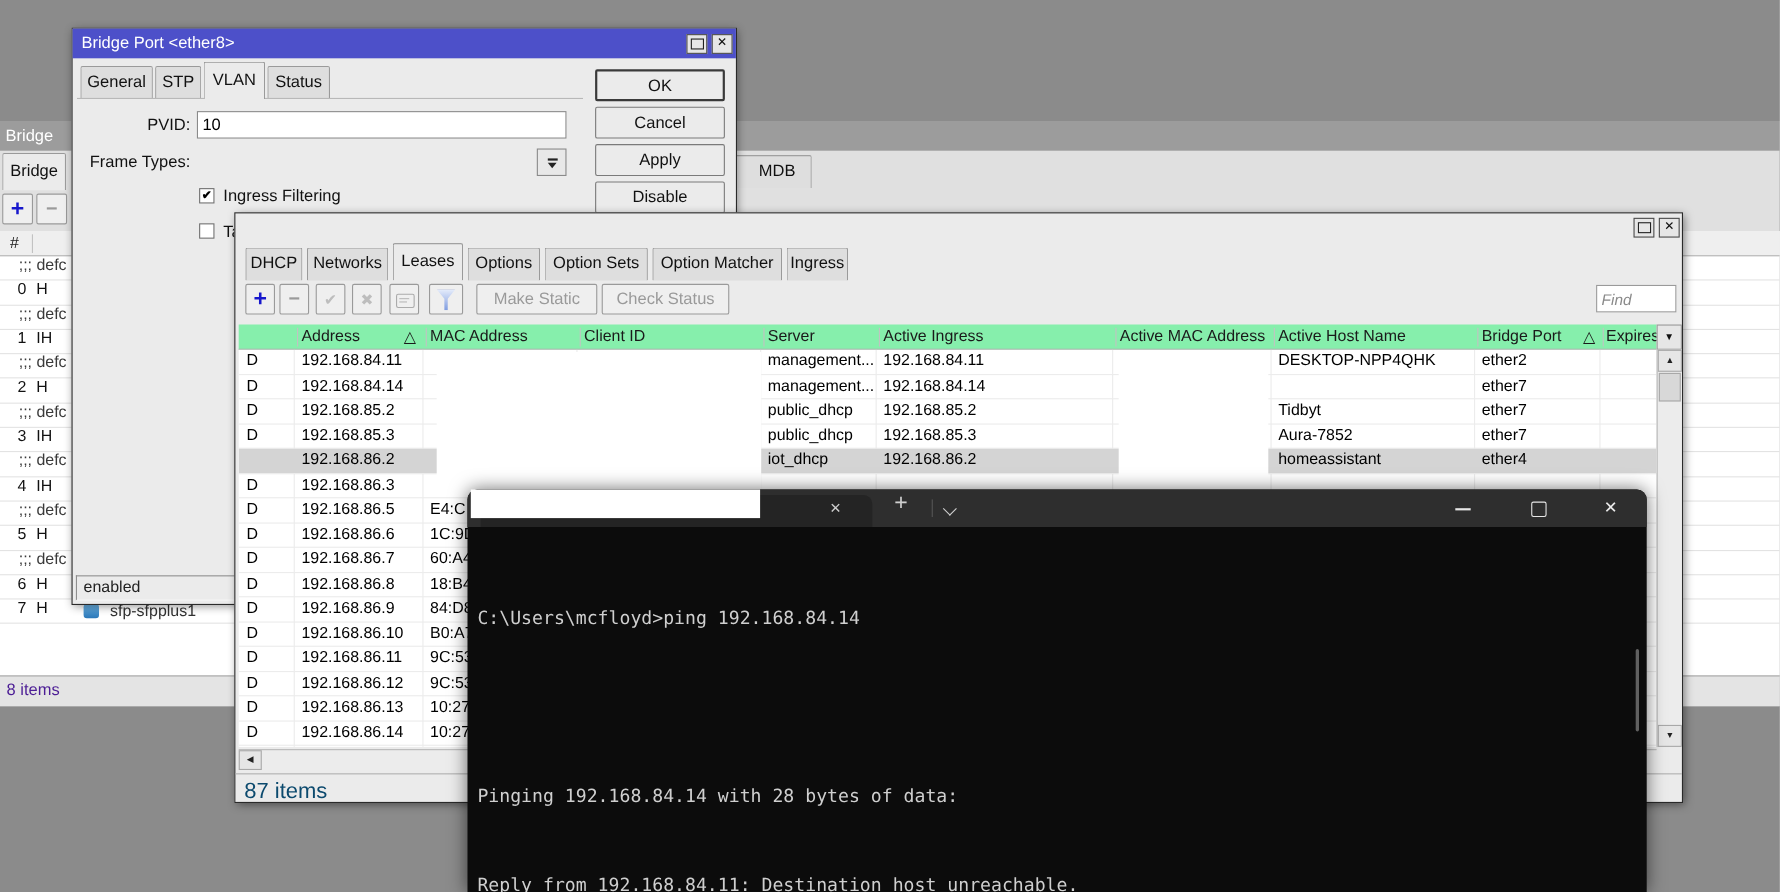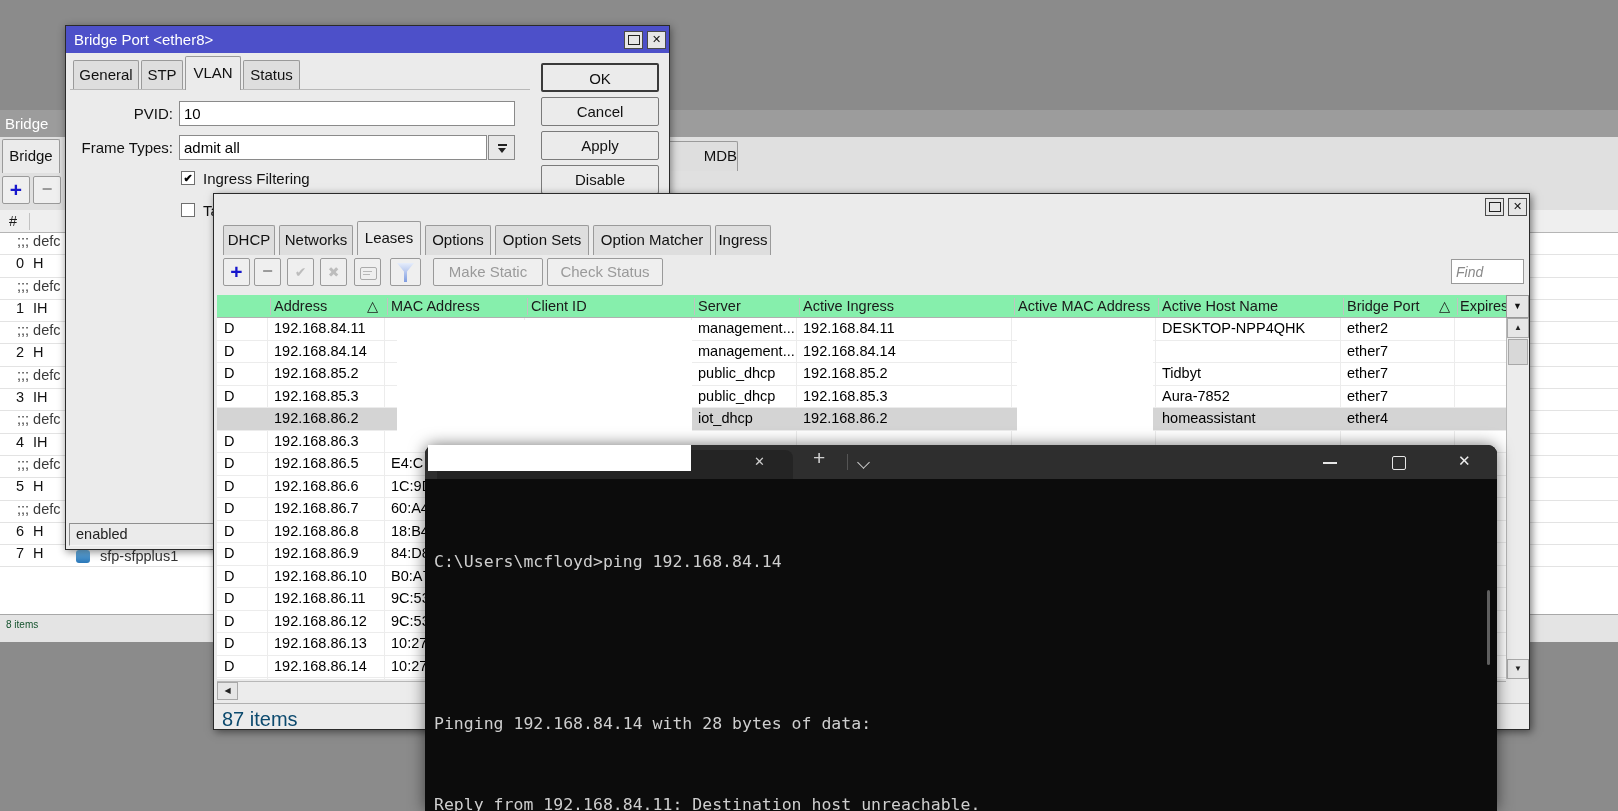--- a/index.html
+++ b/index.html
@@ -84,21 +84,21 @@
 </head>
 <body>
 
 <div class="win" style="left:0;top:110px;width:1618px;height:532px;background:#e0e0e0">
   <div class="tb-gray">
     <span>Bridge</span>
   </div>
   <div class="tab active" style="left:2px;top:29px;width:58px">
     <span>Bridge</span>
   </div>
-  <div class="tab" style="left:668px;top:31px;width:70px;text-align:right;padding-left:7px">
+  <div class="tab" style="left:668px;top:31px;width:70px;text-align:center;padding-left:7px">
     <span>MDB</span>
   </div>
   <div class="ibtn" style="left:2px;top:66px;width:28px">
     <span class="ic-plus">+</span>
   </div>
   <div class="ibtn" style="left:33px;top:66px;width:28px">
     <span class="ic-minus">−</span>
   </div>
 
   <div class="abs" style="left:0;top:100px;width:1618px;height:404px;background:#fff">
@@ -123,21 +123,21 @@
       <div class="bw-row"><span class="bw-n">6</span><span class="bw-f">H</span></div>
       <div class="bw-row"><span class="bw-n">7</span><span class="bw-f">H</span></div>
     </div>
 
     <div class="abs" style="left:76px;top:338px;white-space:nowrap;font-size:14.5px;color:#333">
       <span class="ific"></span>
       <span style="margin-left:6px">sfp-sfpplus1</span>
     </div>
   </div>
   <div class="abs" style="left:0;top:504px;width:1618px;height:28px;background:#e4e4e4;border-top:1px solid #a8a8a8;box-sizing:border-box">
-    <span style="position:absolute;left:6px;top:4px;font-size:10px;color:#14532d">8 items</span>
+    <span style="position:absolute;left:6px;top:4px;font-size:15px;color:#4c1d95">8 items</span>
   </div>
 </div>
 
 <div class="win" style="left:65px;top:25px;width:605px;height:525px;background:#ebebeb;border:1px solid #2a2a2a;box-shadow:1px 2px 8px rgba(0,0,0,.45)">
   <div class="tb-blue">
     <span>Bridge Port &lt;ether8&gt;</span>
   </div>
   <div class="wbtn" style="left:558px;top:5px">
       <span class="sq"></span>
     </div>
@@ -145,23 +145,20 @@
 
   <div class="tab" style="left:7px;top:34px;width:66px"><span>General</span></div>
   <div class="tab" style="left:75px;top:34px;width:42px"><span>STP</span></div>
   <div class="tab active" style="left:119px;top:30px;width:56px"><span>VLAN</span></div>
   <div class="tab" style="left:177px;top:34px;width:57px"><span>Status</span></div>
   <div class="abs" style="left:4px;top:63px;width:460px;height:1px;background:#b8b8b8"></div>
 
   <div class="flabel" style="left:0;top:79px">PVID:</div>
   <input class="pvid" style="left: 113px; top: 75px; width: 336px;" value="10">
   <div class="flabel" style="left:0;top:113px">Frame Types:</div>
-  <div class="pvid" style="left:113px;top:109px;width:308px;line-height:23px">
-    <span>admit all</span>
-  </div>
   <div class="abs" style="left:422px;top:109px;width:27px;height:25px;background:#e8e8e8;border:1px solid #8a8a8a;box-sizing:border-box">
     <span class="dropg">
         <span class="bar" style="display:block"></span>
         <span class="tri" style="display:block"></span>
       </span>
   </div>
 
   <div class="cb" style="left:115px;top:145px">✔</div>
   <div class="abs" style="left:137px;top:144px;font-size:15px;color:#111">Ingress Filtering</div>
   <div class="cb" style="left:115px;top:177px">&nbsp;</div>

